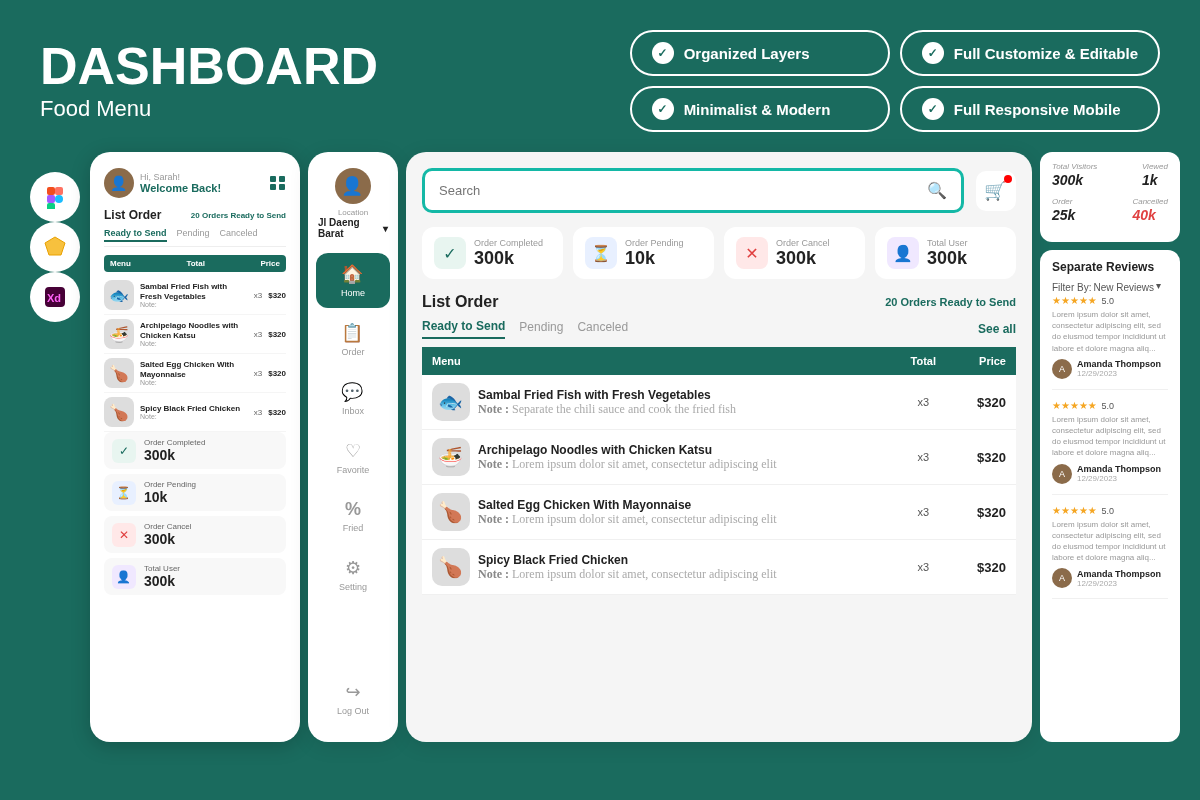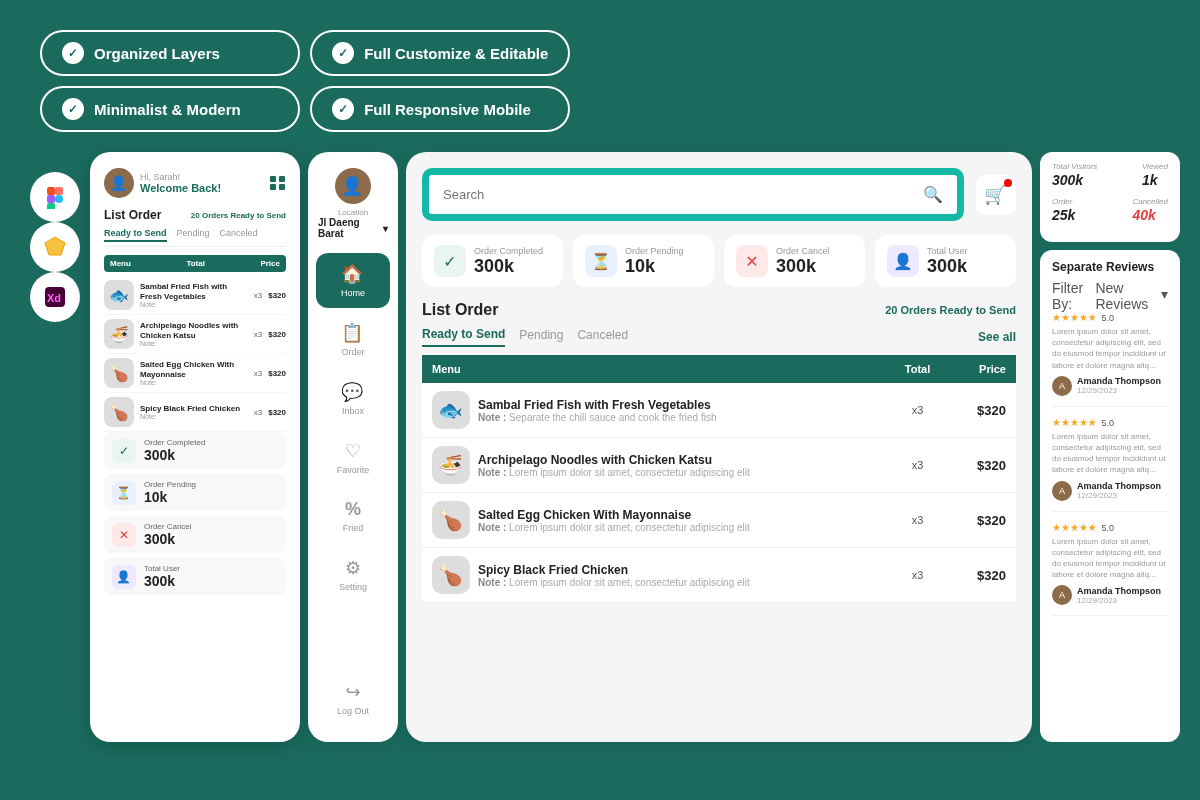--- a/index.html
+++ b/index.html
@@ -353,21 +353,21 @@
       margin-bottom: 14px;
     }
     .search-bar {
       flex: 1;
       background: #fff;
       border-radius: 10px;
       padding: 10px 14px;
       display: flex;
       align-items: center;
       gap: 8px;
-      border: 7px solid #14b8a6;
+      border: 3px solid #14b8a6;
     }
     .search-bar input {
       border: none;
       outline: none;
       font-size: 13px;
       color: #999;
       flex: 1;
       background: transparent;
     }
     .search-icon { color: #ccc; font-size: 16px; }
@@ -515,22 +515,23 @@
       justify-content: center;
       font-size: 20px;
       flex-shrink: 0;
     }
     .table-food-name {
       font-size: 12px;
       font-weight: 700;
       color: #222;
     }
     .table-food-note {
-      font-size: 10px;
+      font-size: 12px;
       color: #aaa;
+      font-family: Liberation Serif, serif;
     }
     .table-food-note span { font-weight: 600; color: #888; }
 
     
     .right-panel {
       width: 140px;
       display: flex;
       flex-direction: column;
       gap: 8px;
       flex-shrink: 0;
@@ -571,21 +572,21 @@
       justify-content: space-between;
       align-items: center;
       margin-bottom: 6px;
     }
     .reviews-title {
       font-size: 12px;
       font-weight: 800;
       color: #222;
     }
     .reviews-filter {
-      font-size: 14px;
+      font-size: 10px;
       color: #555;
       display: flex;
       align-items: center;
       gap: 2px;
     }
     .review-item {
       margin-bottom: 10px;
       padding-bottom: 10px;
       border-bottom: 1px solid #f0f0f0;
     }
@@ -625,20 +626,24 @@
     }
     .review-user-info .date {
       font-size: 8px;
       color: #aaa;
     }
   </style>
 </head>
 <body>
 
 <div class="header">
+  <div class="header-title">
+    <h1>DASHBOARD</h1>
+    <p>Food Menu</p>
+  </div>
   <div class="header-badges">
     <div class="badge">
       <div class="badge-check">✓</div>
       <span>Organized Layers</span>
     </div>
     <div class="badge">
       <div class="badge-check">✓</div>
       <span>Full Customize &amp; Editable</span>
     </div>
     <div class="badge">

